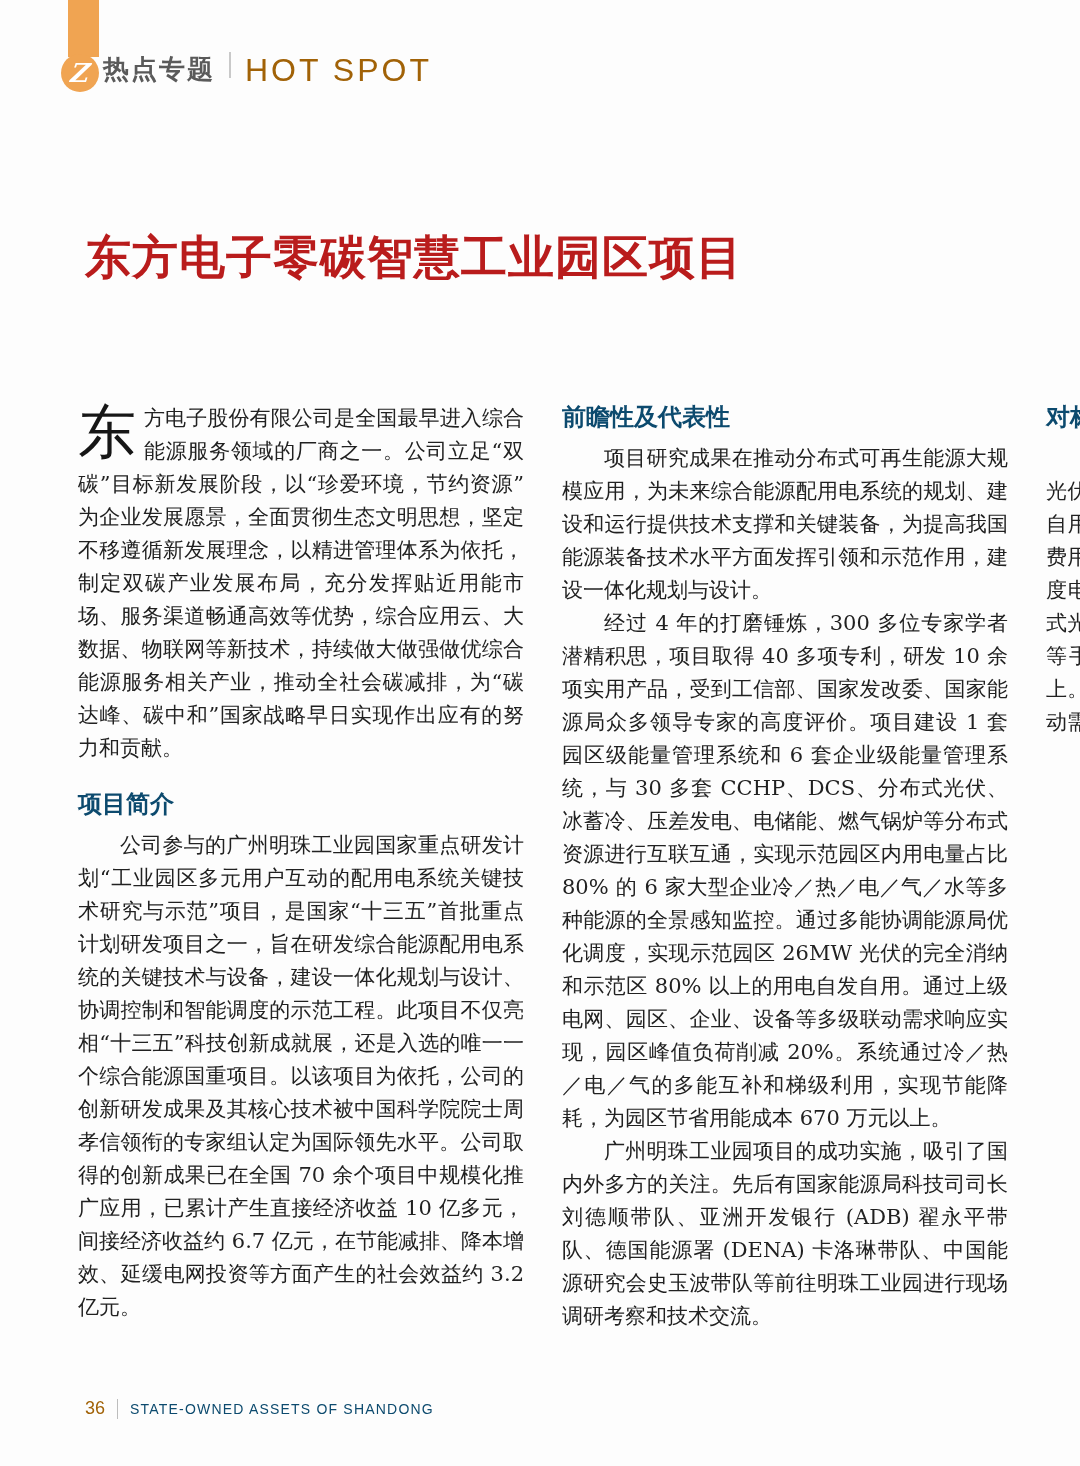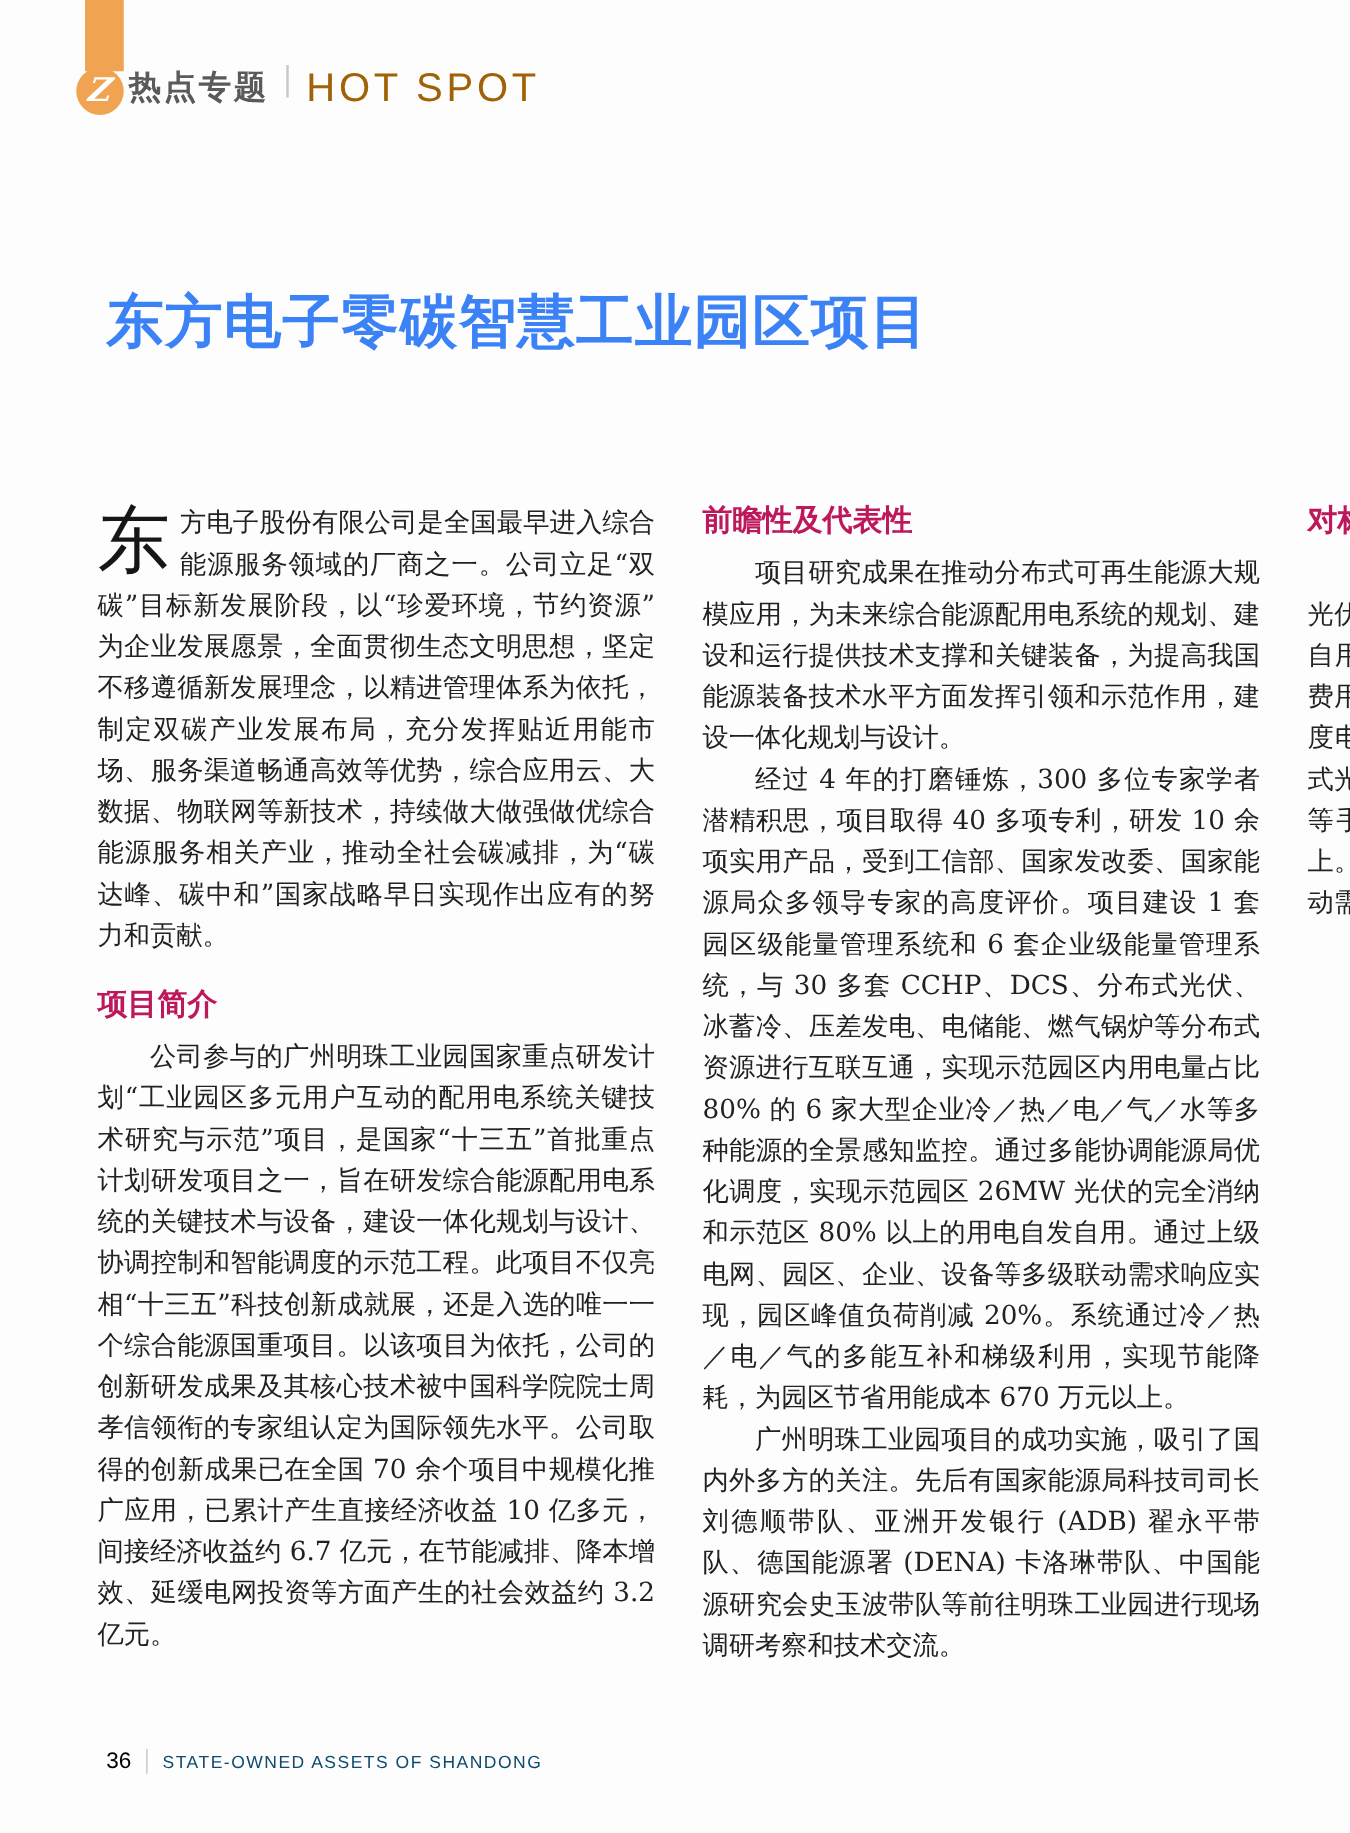--- a/index.html
+++ b/index.html
@@ -74,21 +74,21 @@
 
   
   .article-title {
     position: absolute;
     left: 85px;
     top: 196px;
     font-family: "DejaVu Serif", serif;
     font-weight: 900;
     font-size: 46px;
     letter-spacing: 1px;
-    color: #3b82f6;
+    color: #b91c1c;
     white-space: nowrap;
   }
 
   
   .article-body {
     position: absolute;
     left: 78px;
     top: 402px;
     width: 930px;
     height: 992px;
@@ -112,40 +112,40 @@
     font-size: 58px;
     line-height: 56px;
     padding: 2px 8px 0 0;
     font-weight: 400;
     color: #161616;
   }
   .section-heading {
     font-family: "Liberation Sans", sans-serif;
     font-weight: 700;
     font-size: 24px;
-    color: #be185d;
+    color: #0c4a6e;
     margin: 24px 0 10px 0;
     line-height: 30px;
     break-after: avoid;
     text-indent: 0;
   }
 
   
   .footer {
     position: absolute;
     left: 85px;
     top: 1398px;
     display: flex;
     align-items: center;
     gap: 12px;
     font-family: "Liberation Sans", sans-serif;
   }
   .page-number {
     font-size: 18px;
-    color: #000000;
+    color: #a16207;
   }
   .footer-divider {
     width: 1px;
     height: 20px;
     background: #bdbdbd;
   }
   .journal-name {
     font-size: 14px;
     color: #0c4a6e;
     letter-spacing: 1.2px;

